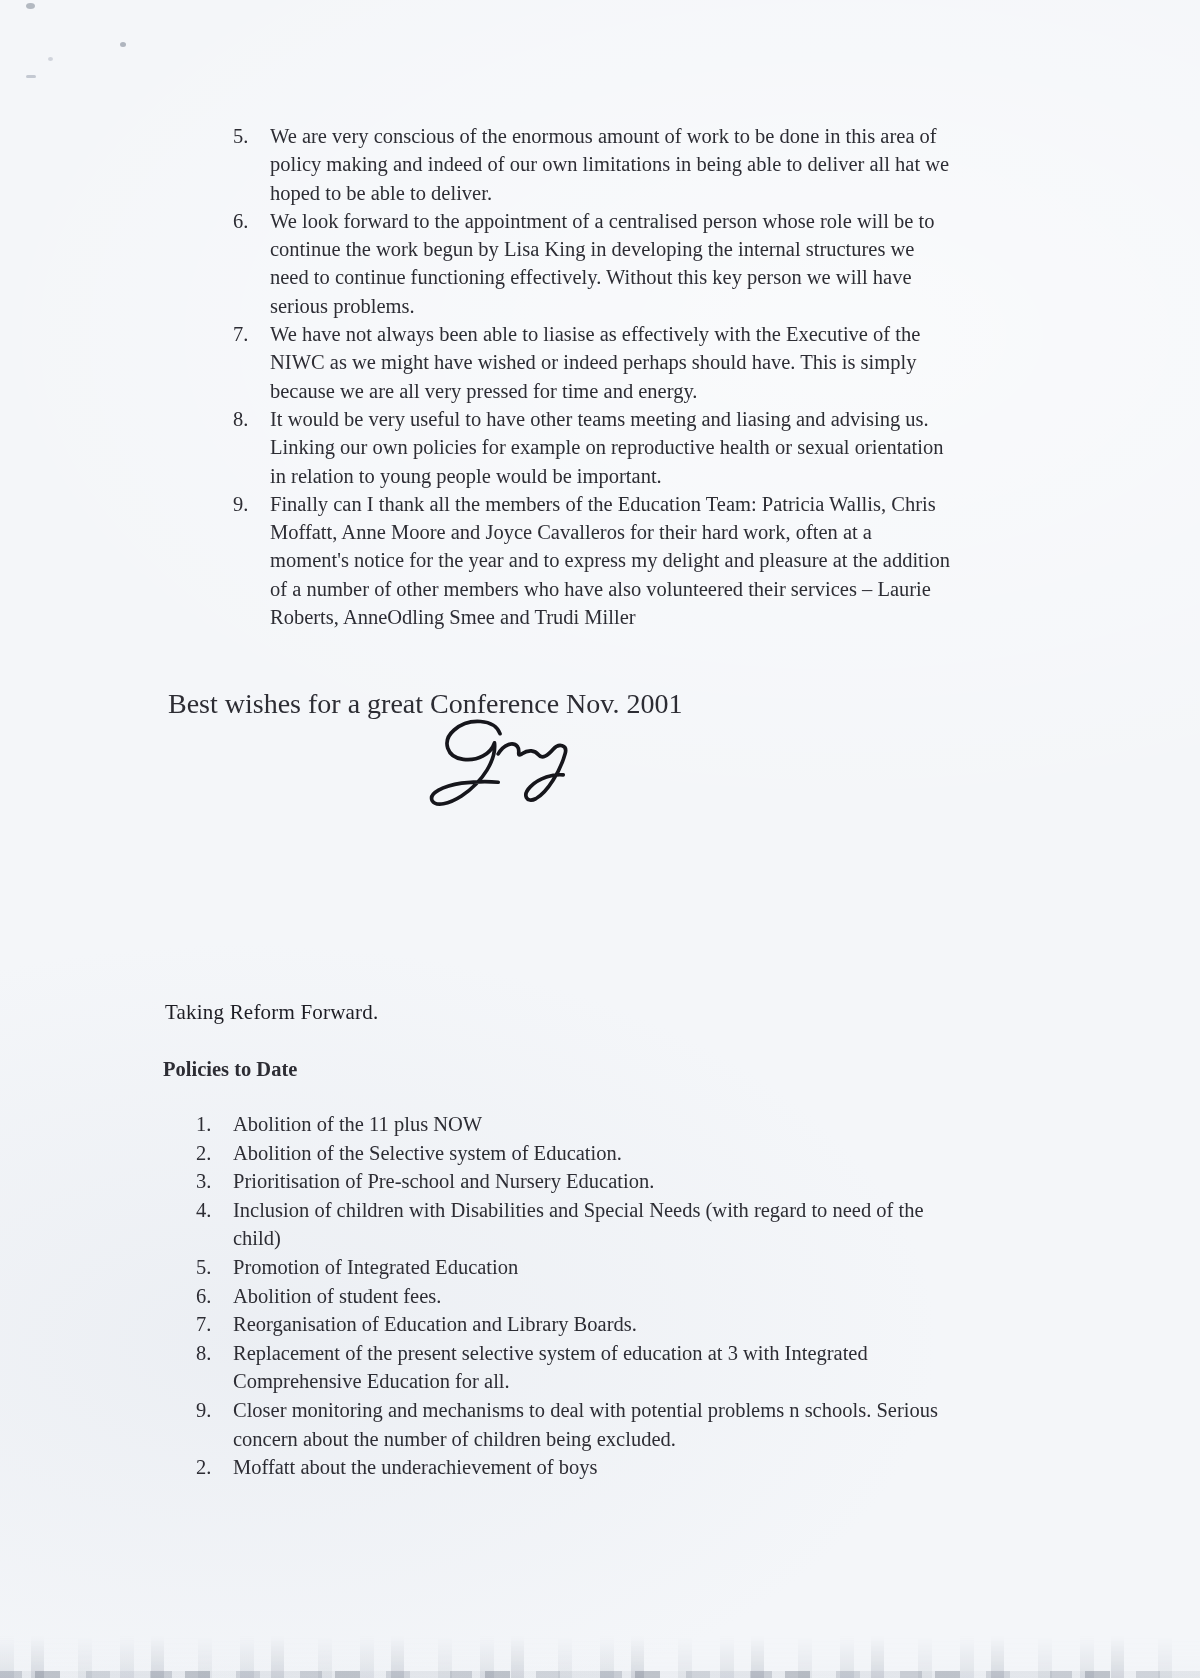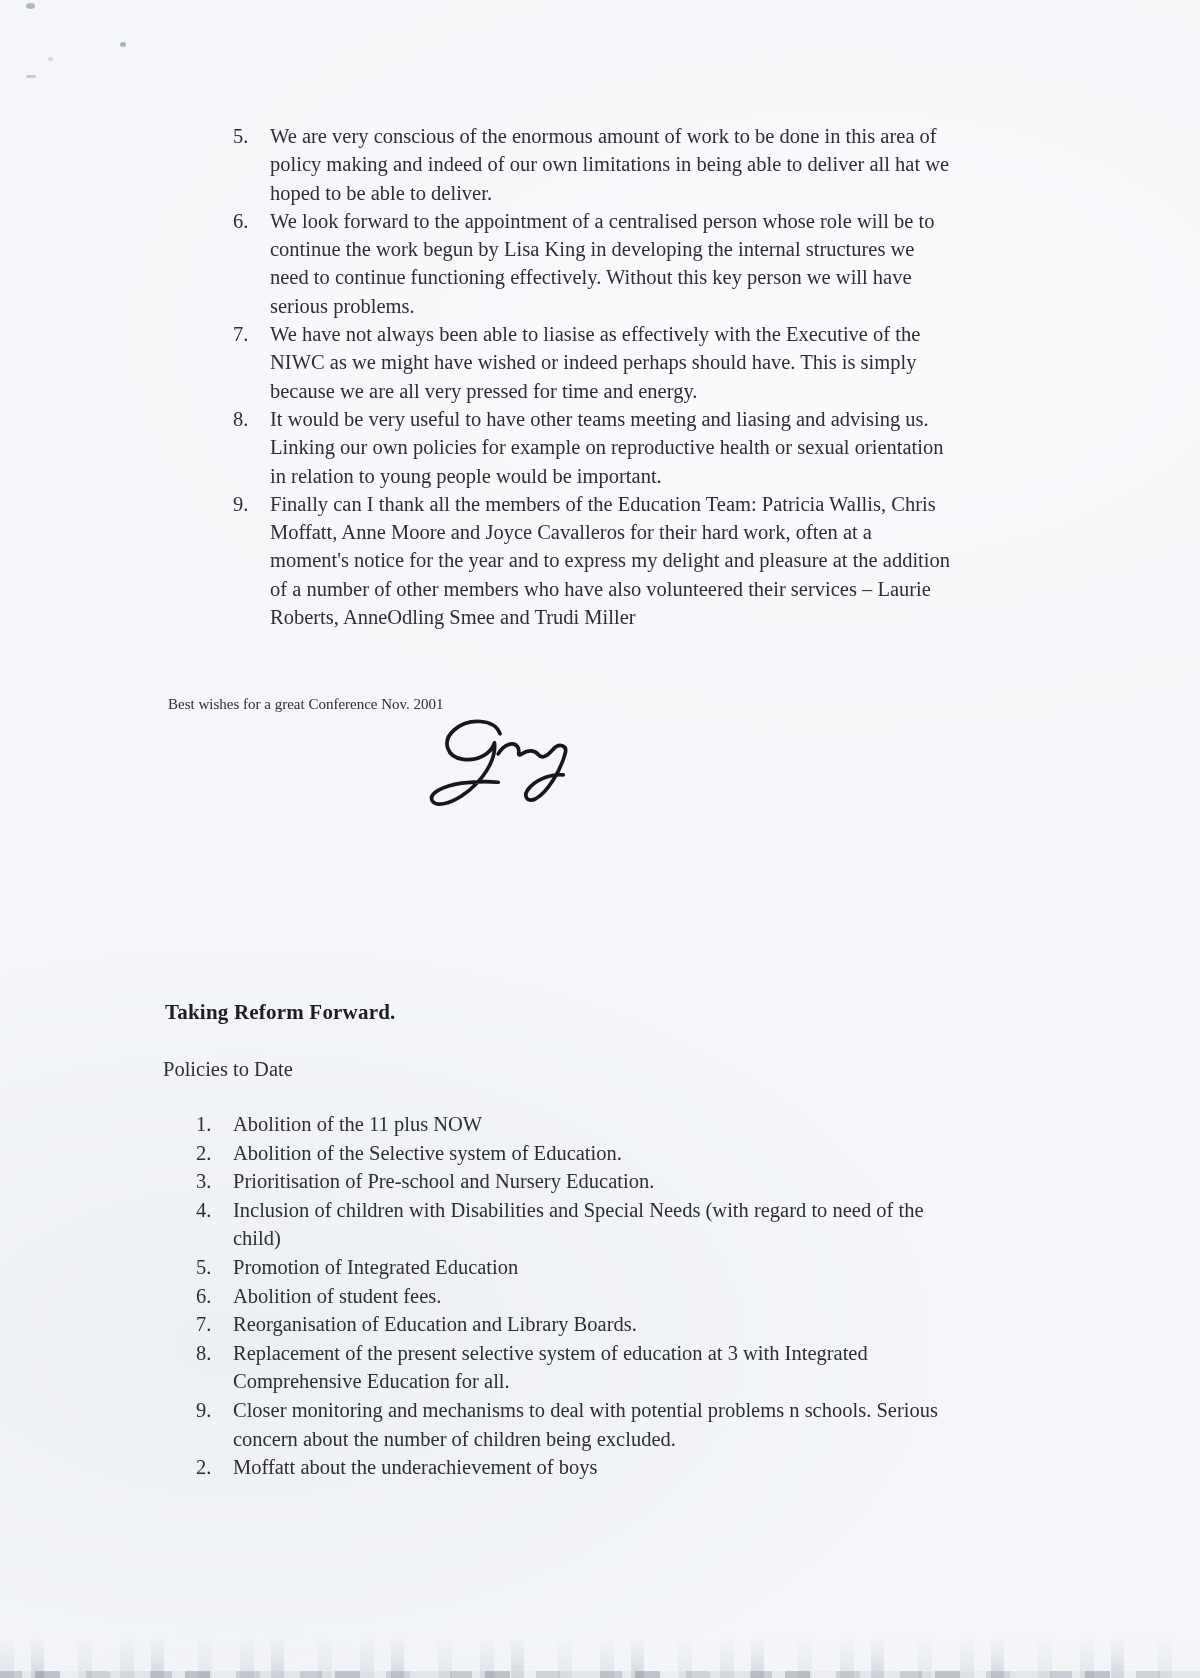--- a/index.html
+++ b/index.html
@@ -21,33 +21,34 @@
   .row { display:flex; align-items:flex-start; }
   .num { flex:0 0 37px; }
   .txt { flex:1; }
 
   .letter-list {
     position:absolute; top:122px; left:233px; width:718px;
     font-size:20.5px; line-height:28.3px;
   }
   .closing {
     position:absolute; top:690px; left:168px; margin:0;
-    font-size:15px; line-height:28px;
+    font-size:28px; line-height:28px;
   }
   .signature {
     position:absolute; top:708px; left:400px; width:200px; height:110px;
   }
   .signature svg { width:100%; height:100%; }
   .section-title {
     position:absolute; top:1000px; left:165px; margin:0;
-    font-size:21px; font-weight:bold; color:#1d1d24; letter-spacing:.2px;
+    font-size:21px; font-weight:normal; color:#1d1d24; letter-spacing:.2px;
   }
   .section-subtitle {
     position:absolute; top:1058px; left:163px; margin:0;
     font-size:20.5px;
+    font-weight:bold;
   }
   .policies-list {
     position:absolute; top:1110px; left:196px; width:778px;
     font-size:20.5px; line-height:28.6px;
   }
 
   
   .speck { position:absolute; border-radius:50%; }
   .speck-1 { left:26px;  top:3px;  width:9px; height:6px; background:rgba(100,110,125,.45); }
   .speck-2 { left:120px; top:42px; width:6px; height:5px; background:rgba(105,115,132,.5); }

